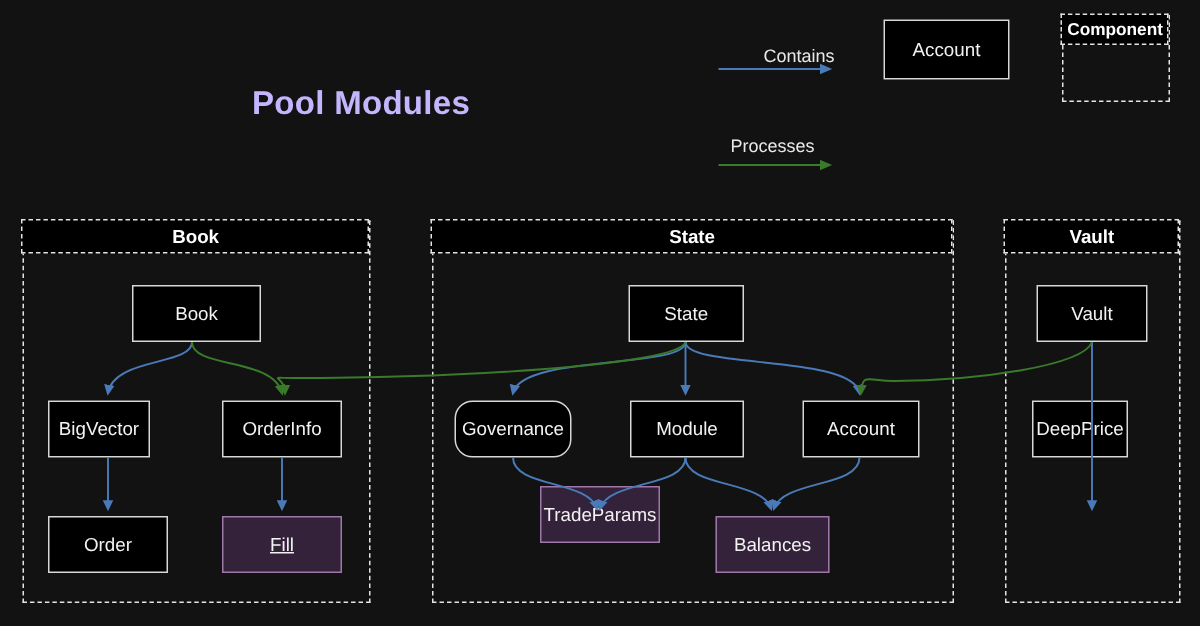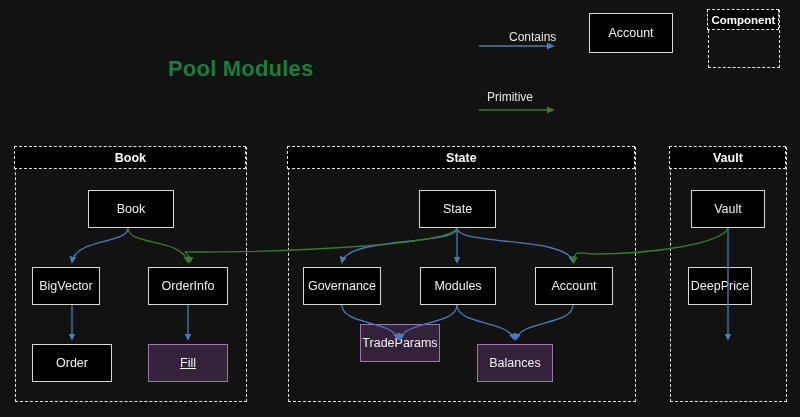--- a/index.html
+++ b/index.html
@@ -9,21 +9,21 @@
     font-family:"Liberation Sans",sans-serif;
     overflow:hidden;
     position:relative;
   }
   #stage{position:absolute;left:0;top:0;width:800px;height:417px;}
   .abs{position:absolute;}
 
   
   #title{
     left:168px;top:56px;
-    color:#15803d;
+    color:#c4b5fd;
     font-size:22px;font-weight:bold;
     letter-spacing:.2px;
     white-space:nowrap;
   }
 
   
   .legend-label{
     color:#e8e8e8;font-size:12px;white-space:nowrap;
   }
   #lbl-contains{left:489px;top:30px;margin-left:20px;}
@@ -63,21 +63,21 @@
   svg#edges{position:absolute;left:0;top:0;width:800px;height:417px;pointer-events:none;}
 </style>
 </head>
 <body>
 
 <div id="stage">
 
   <div class="abs" id="title">Pool Modules</div>
 
   <div class="abs legend-label" id="lbl-contains">Contains</div>
-  <div class="abs legend-label" id="lbl-processes">Primitive</div>
+  <div class="abs legend-label" id="lbl-processes">Processes</div>
 
   <div class="abs node" style="left:589px;top:13px;width:84px;height:40px;">Account</div>
 
 
   <div class="abs group" style="left:708px;top:10px;width:72px;height:58px;">
     <div class="group-header" style="position:absolute;left:-1.6px;top:-1.6px;width:72px;height:21px;font-size:11.5px;">Component</div>
   </div>
 
   <div class="abs group" style="left:15px;top:147px;width:232px;height:255px;">
     <div class="group-header" style="position:absolute;left:-1.6px;top:-1.6px;width:232px;height:23px;">Book</div>
@@ -85,22 +85,22 @@
   <div class="abs node" style="left:88px;top:190px;width:86px;height:38px;">Book</div>
   <div class="abs node" style="left:32px;top:267px;width:68px;height:38px;">BigVector</div>
   <div class="abs node" style="left:148px;top:267px;width:80px;height:38px;">OrderInfo</div>
   <div class="abs node" style="left:32px;top:344px;width:80px;height:38px;">Order</div>
   <div class="abs node primitive" style="left:148px;top:344px;width:80px;height:38px;text-decoration:underline;">Fill</div>
 
   <div class="abs group" style="left:288px;top:147px;width:348px;height:255px;">
     <div class="group-header" style="position:absolute;left:-1.6px;top:-1.6px;width:348px;height:23px;">State</div>
   </div>
   <div class="abs node" style="left:419px;top:190px;width:77px;height:38px;">State</div>
-  <div class="abs node" style="left:303px;top:267px;width:78px;height:38px;">Governance</div>
-  <div class="abs node" style="left:420px;top:267px;width:76px;height:38px;">Modules</div>
+  <div class="abs node" style="left:303px;top:267px;width:78px;height:38px;border-radius:12px;">Governance</div>
+  <div class="abs node" style="left:420px;top:267px;width:76px;height:38px;">Module</div>
   <div class="abs node" style="left:535px;top:267px;width:78px;height:38px;">Account</div>
   <div class="abs node primitive" style="left:360px;top:324px;width:80px;height:38px;">TradeParams</div>
   <div class="abs node primitive" style="left:477px;top:344px;width:76px;height:38px;">Balances</div>
 
   <div class="abs group" style="left:670px;top:147px;width:117px;height:255px;">
     <div class="group-header" style="position:absolute;left:-1.6px;top:-1.6px;width:117px;height:23px;">Vault</div>
   </div>
   <div class="abs node" style="left:691px;top:190px;width:74px;height:38px;">Vault</div>
   <div class="abs node" style="left:688px;top:267px;width:64px;height:38px;">DeepPrice</div>
 

